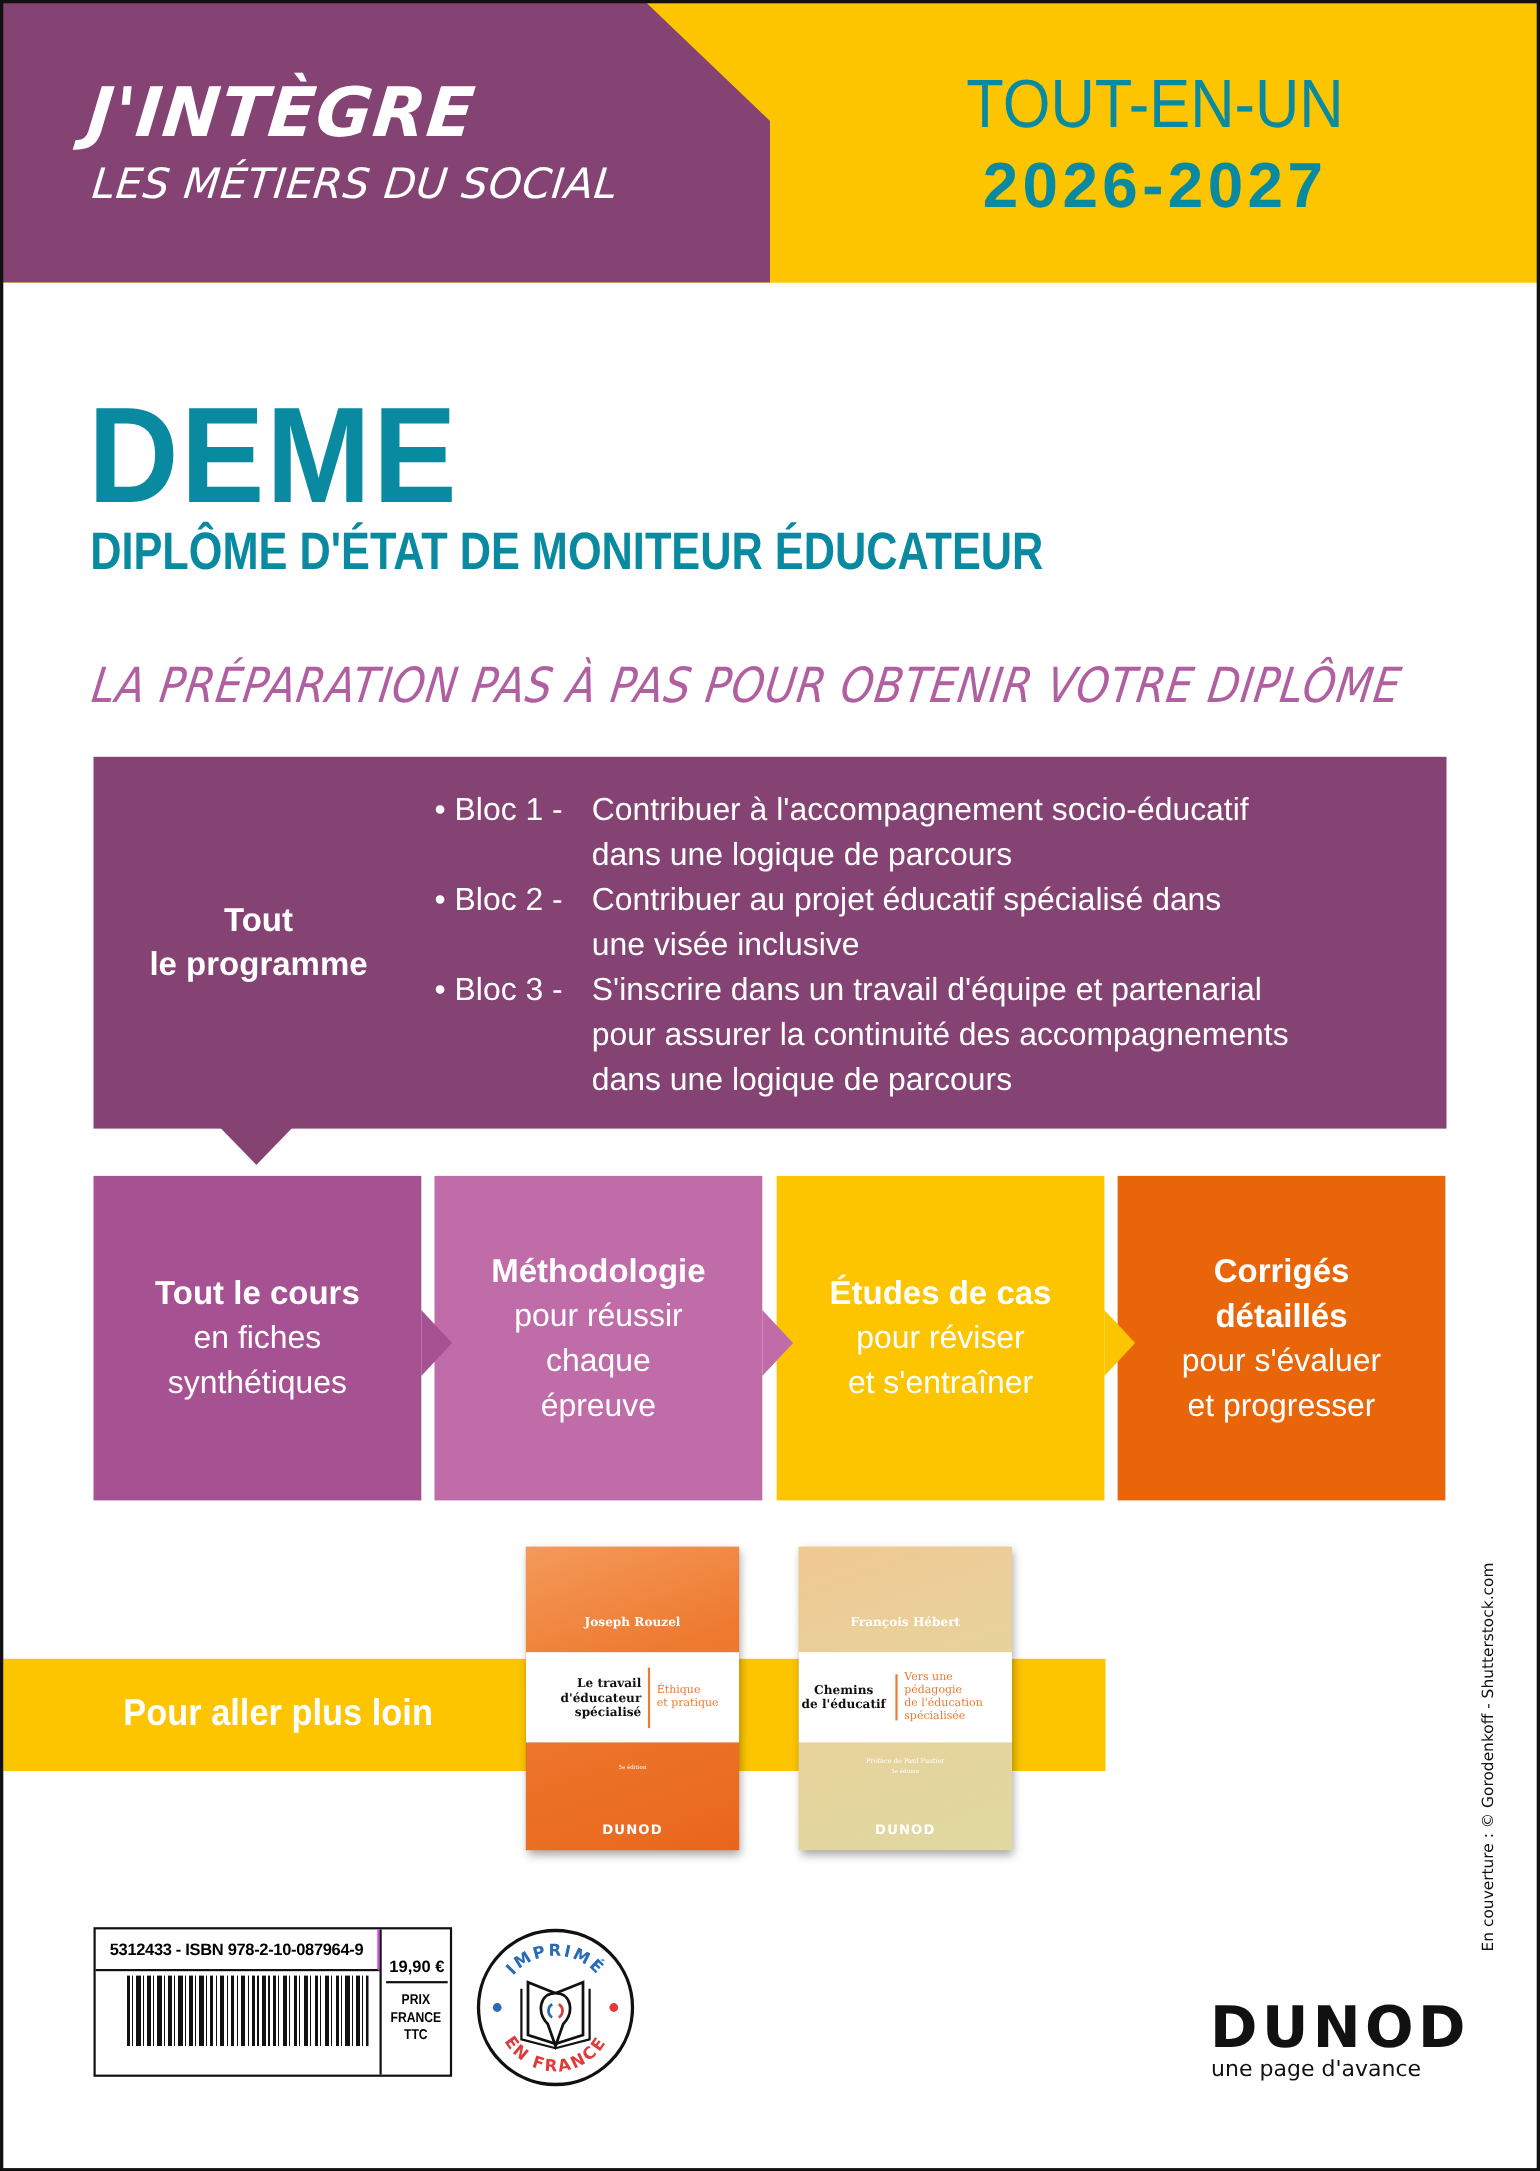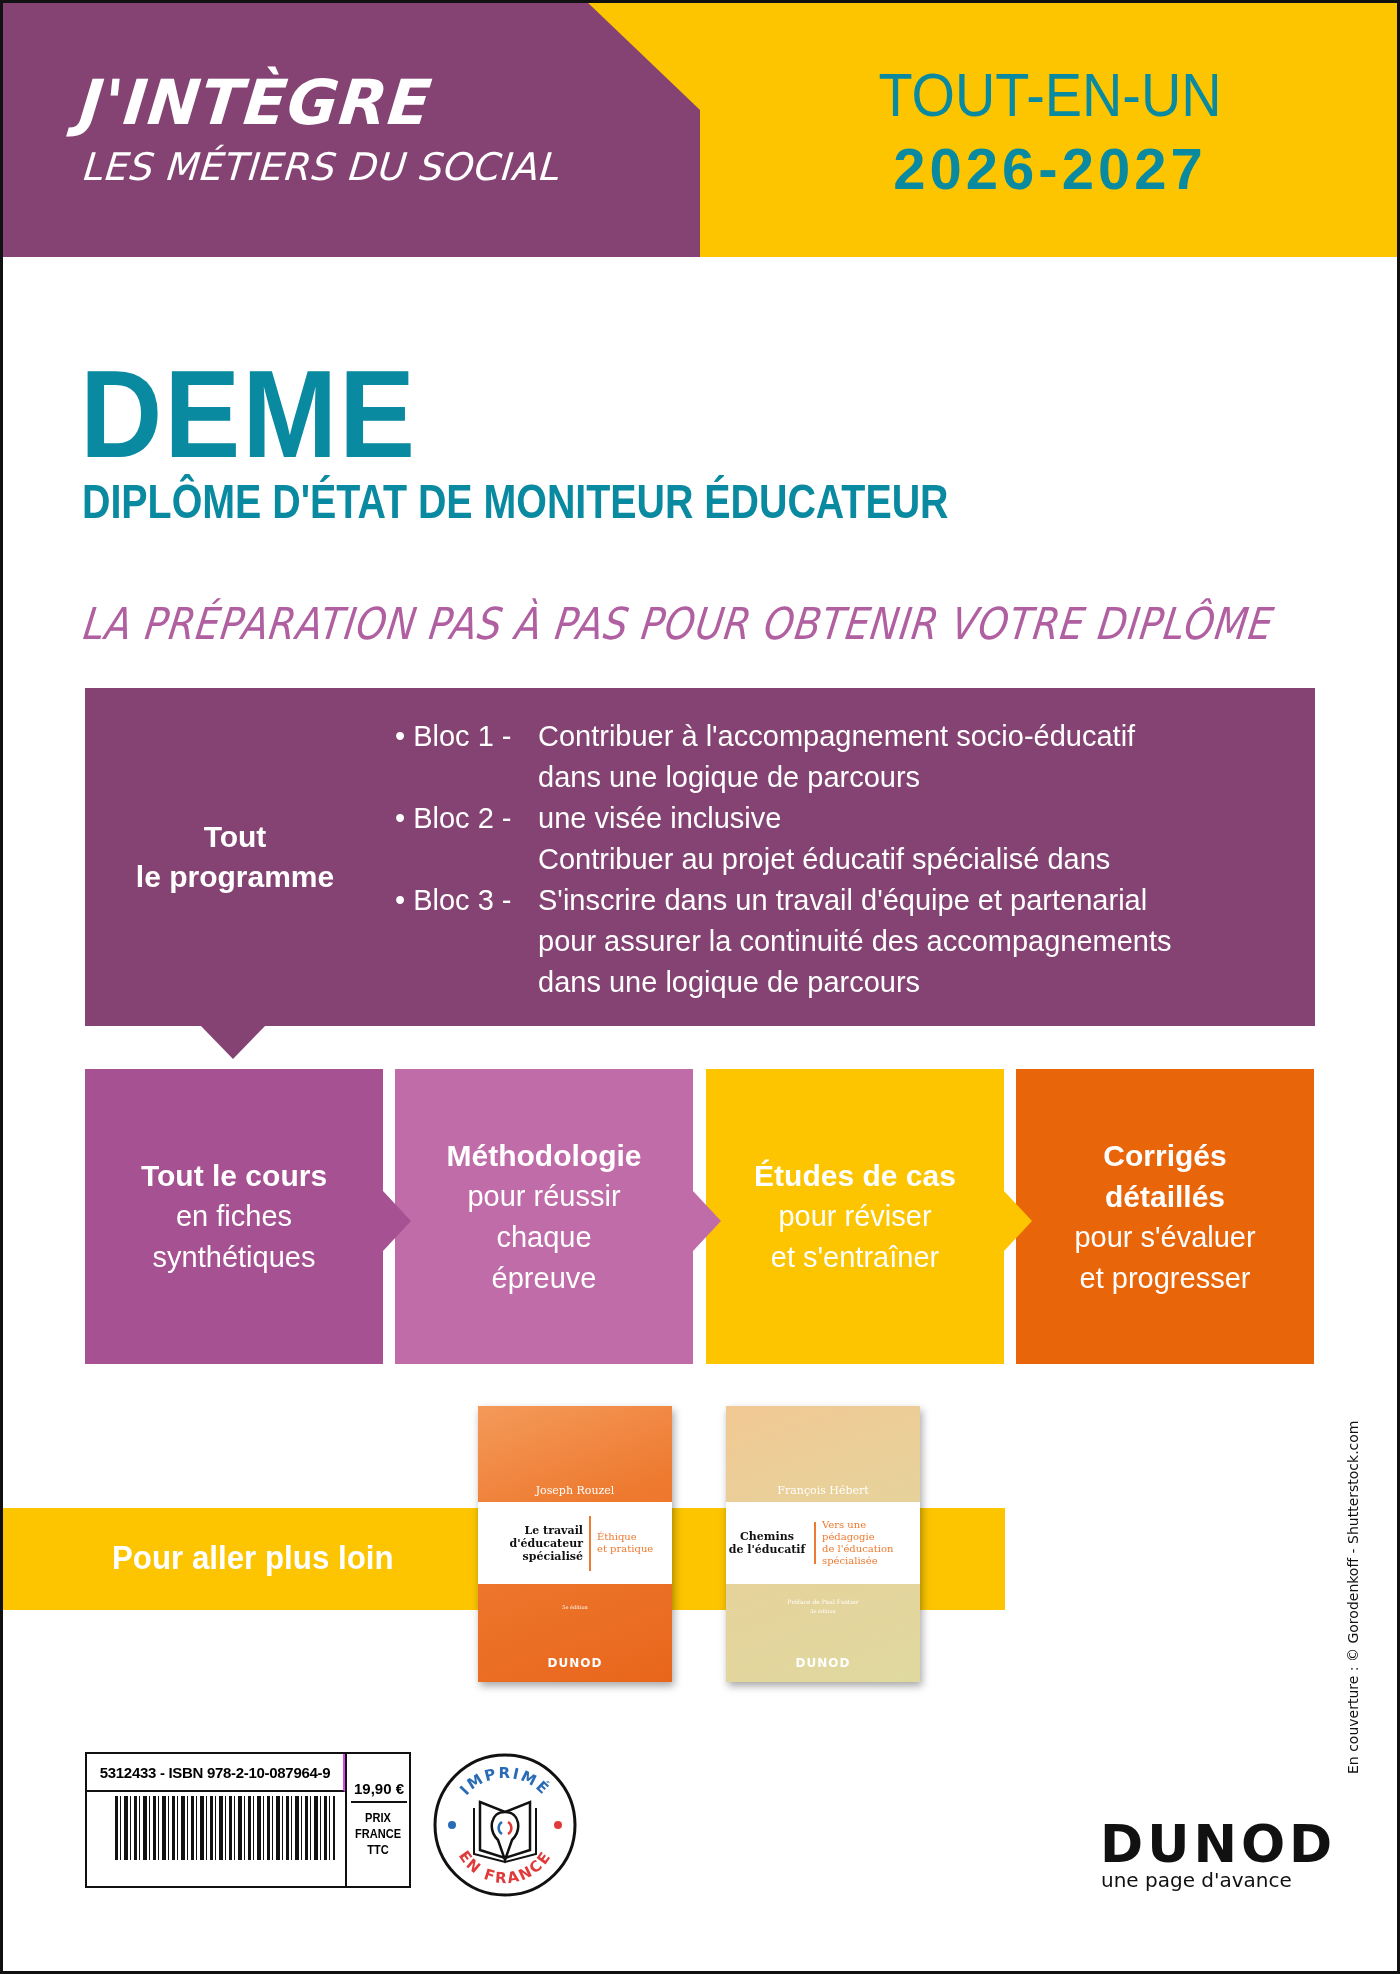--- a/index.html
+++ b/index.html
@@ -55,22 +55,22 @@
   .tile-arrow { position: absolute; top: 1191px; width: 0; height: 0; border-top: 30px solid transparent;
     border-bottom: 30px solid transparent; border-left: 28px solid; z-index: 2; }
 
   
   .band { position: absolute; left: 3px; top: 1508px; width: 1002px; height: 102px; background: #fcc500; }
   .band-label { position: absolute; left: 112px; top: 1540px; color: #fff; font-family: "Liberation Sans", sans-serif;
     font-weight: bold; font-size: 34px; line-height: 1; transform: scaleX(0.92); transform-origin: left; white-space: nowrap; }
   .book { position: absolute; top: 1406px; width: 194px; height: 276px; box-shadow: 2px 4px 8px rgba(0,0,0,0.35); overflow: hidden; }
   .book-1 { left: 478px; background: linear-gradient(160deg, #f49a5a 0%, #ee7a30 40%, #e8661c 100%); }
   .book-2 { left: 726px; background: linear-gradient(160deg, #f1c893 0%, #e8d19a 40%, #dfd9a0 100%); }
-  .book-author { position: absolute; top: 78px; width: 100%; text-align: center; color: #fff;
-    font-family: "DejaVu Serif", serif; font-weight: normal; font-size: 11px; }
+  .book-author { position: absolute; top: 62px; width: 100%; text-align: center; color: #fff;
+    font-family: "DejaVu Serif", serif; font-weight: bold; font-size: 11px; }
   .book-band { position: absolute; left: 0; top: 96px; width: 100%; height: 82px; background: #fff; display: flex; align-items: center; }
   .book-title { width: 113px; padding-right: 6px; text-align: right; color: #111; font-family: "DejaVu Serif", serif;
     font-weight: bold; font-size: 11px; line-height: 13px; border-right: 2px solid #ee7a30; padding-top: 8px; padding-bottom: 8px; }
   .book-sub { padding-left: 6px; color: #ee7a30; font-family: "DejaVu Serif", serif; font-size: 10px; line-height: 12px; }
   .book-2 .book-title { width: 90px; text-align: center; }
   .book-edition { position: absolute; top: 198px; width: 100%; text-align: center; color: #fff;
     font-family: "DejaVu Serif", serif; font-size: 5px; }
   .book-preface { position: absolute; top: 192px; width: 100%; text-align: center; color: #fff;
     font-family: "DejaVu Serif", serif; font-size: 6px; }
   .book-logo { position: absolute; bottom: 12px; width: 100%; text-align: center; color: #fff;
@@ -130,22 +130,22 @@
     <div class="bloc">
       <div class="bloc-head">• Bloc 1 -</div>
       <div class="bloc-text">
         <span>Contribuer à l'accompagnement socio-éducatif</span>
         <span>dans une logique de parcours</span>
       </div>
     </div>
     <div class="bloc">
       <div class="bloc-head">• Bloc 2 -</div>
       <div class="bloc-text">
+        <span>Contribuer au projet éducatif spécialisé dans</span>
         <span>une visée inclusive</span>
-        <span>Contribuer au projet éducatif spécialisé dans</span>
       </div>
     </div>
     <div class="bloc">
       <div class="bloc-head">• Bloc 3 -</div>
       <div class="bloc-text">
         <span>S'inscrire dans un travail d'équipe et partenarial</span>
         <span>pour assurer la continuité des accompagnements</span>
         <span>dans une logique de parcours</span>
       </div>
     </div>

